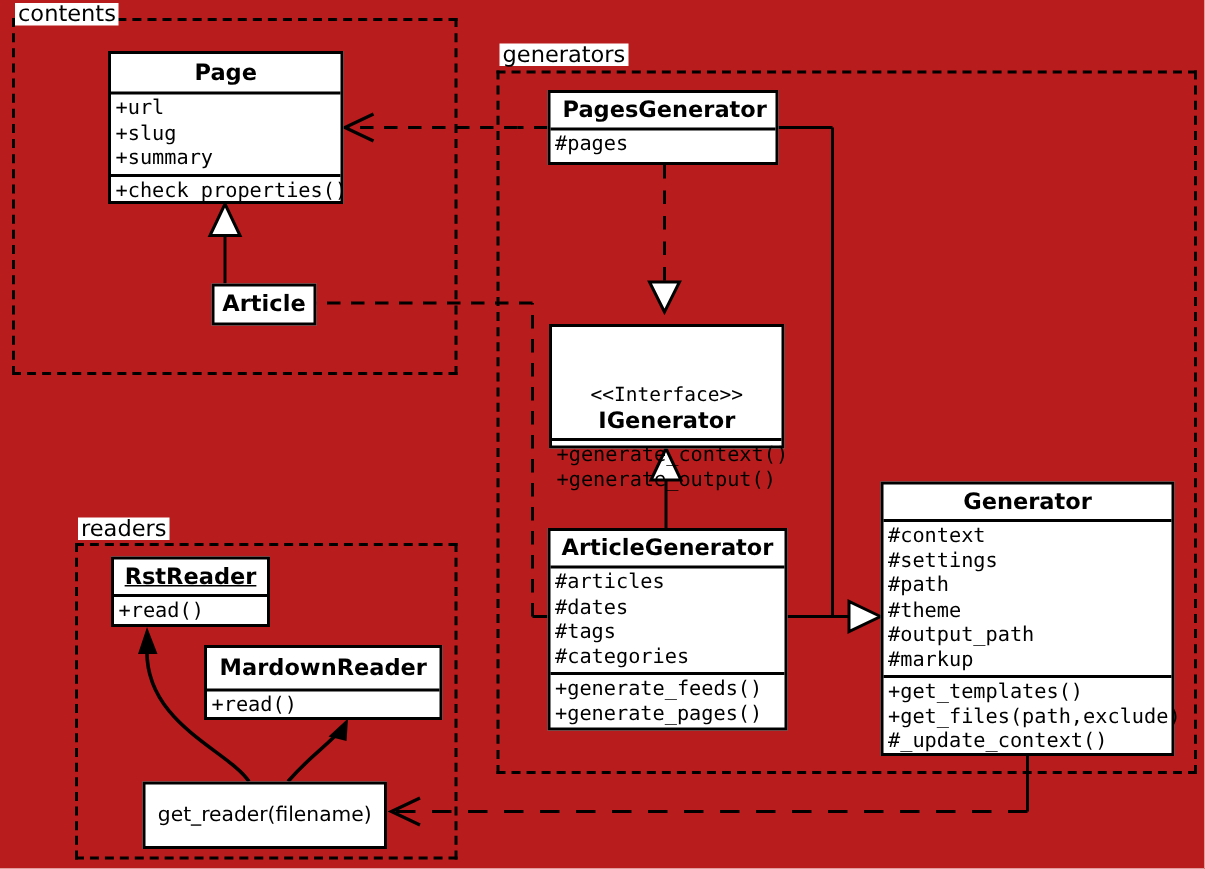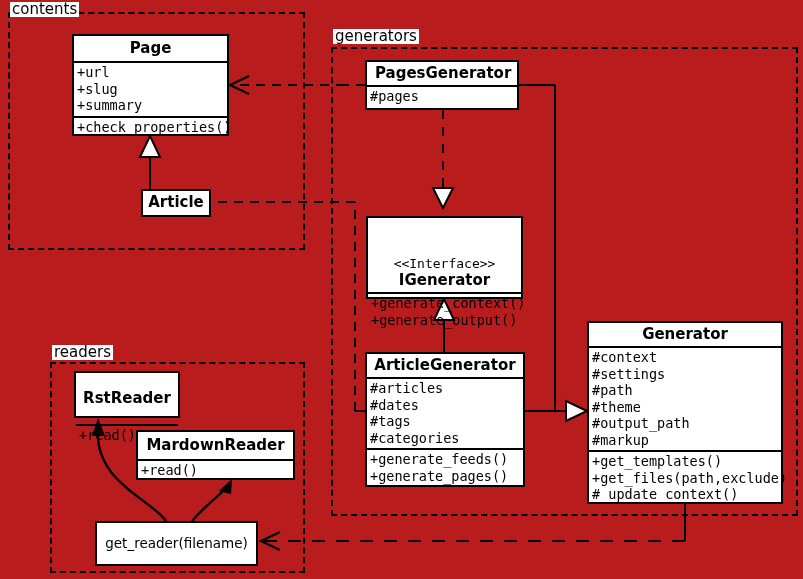--- a/index.html
+++ b/index.html
@@ -201,21 +201,21 @@
     </div>
     <div class="sep"></div>
     <div class="compartment">
       <div class="row">+get_templates()</div>
       <div class="row">+get_files(path,exclude)</div>
       <div class="row">#_update_context()</div>
     </div>
   </div>
 
   <div class="cls" style="left:74px;top:371px;width:106px;height:47px;">
-    <div class="hdr" style="padding:17px 4px;">RstReader</div>
+    <div class="hdr" style="padding:3px 4px;text-decoration:underline;">RstReader</div>
     <div class="sep"></div>
     <div class="compartment">
       <div class="row">+read()</div>
     </div>
   </div>
 
   <div class="cls" style="left:136px;top:430px;width:159px;height:50px;">
     <div class="hdr" style="padding:5px 4px;">MardownReader</div>
     <div class="sep"></div>
     <div class="compartment">

